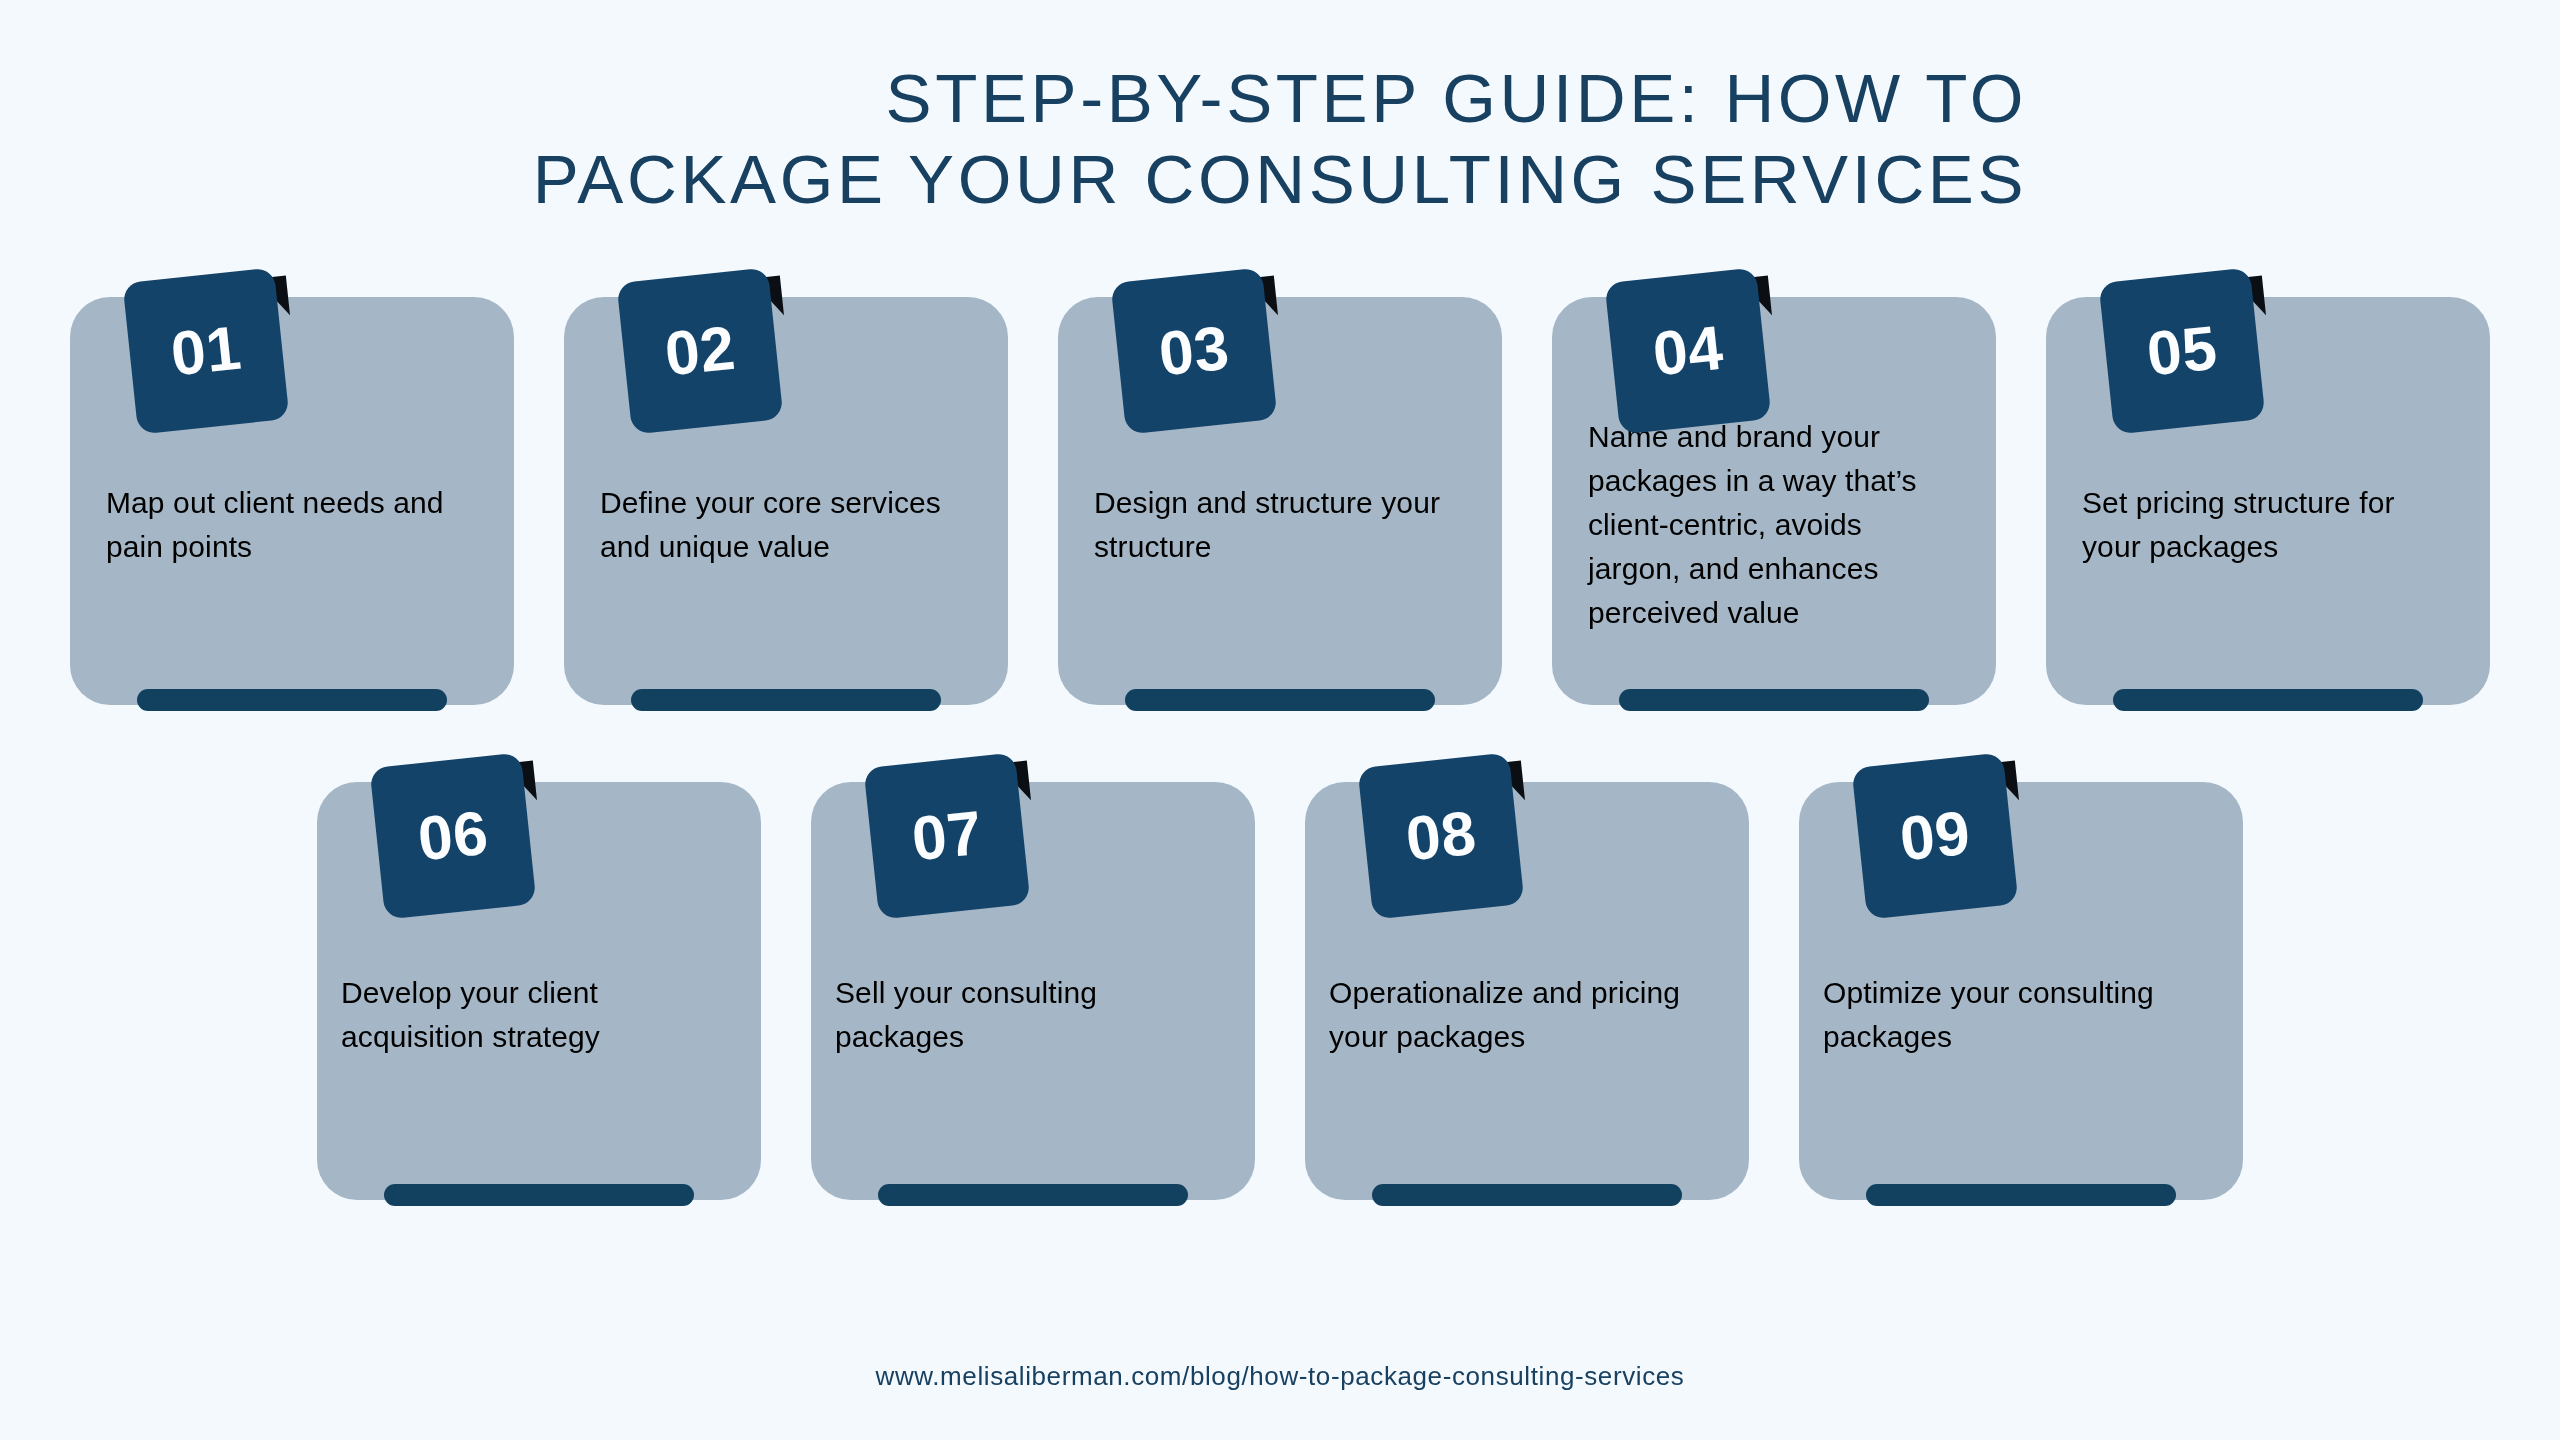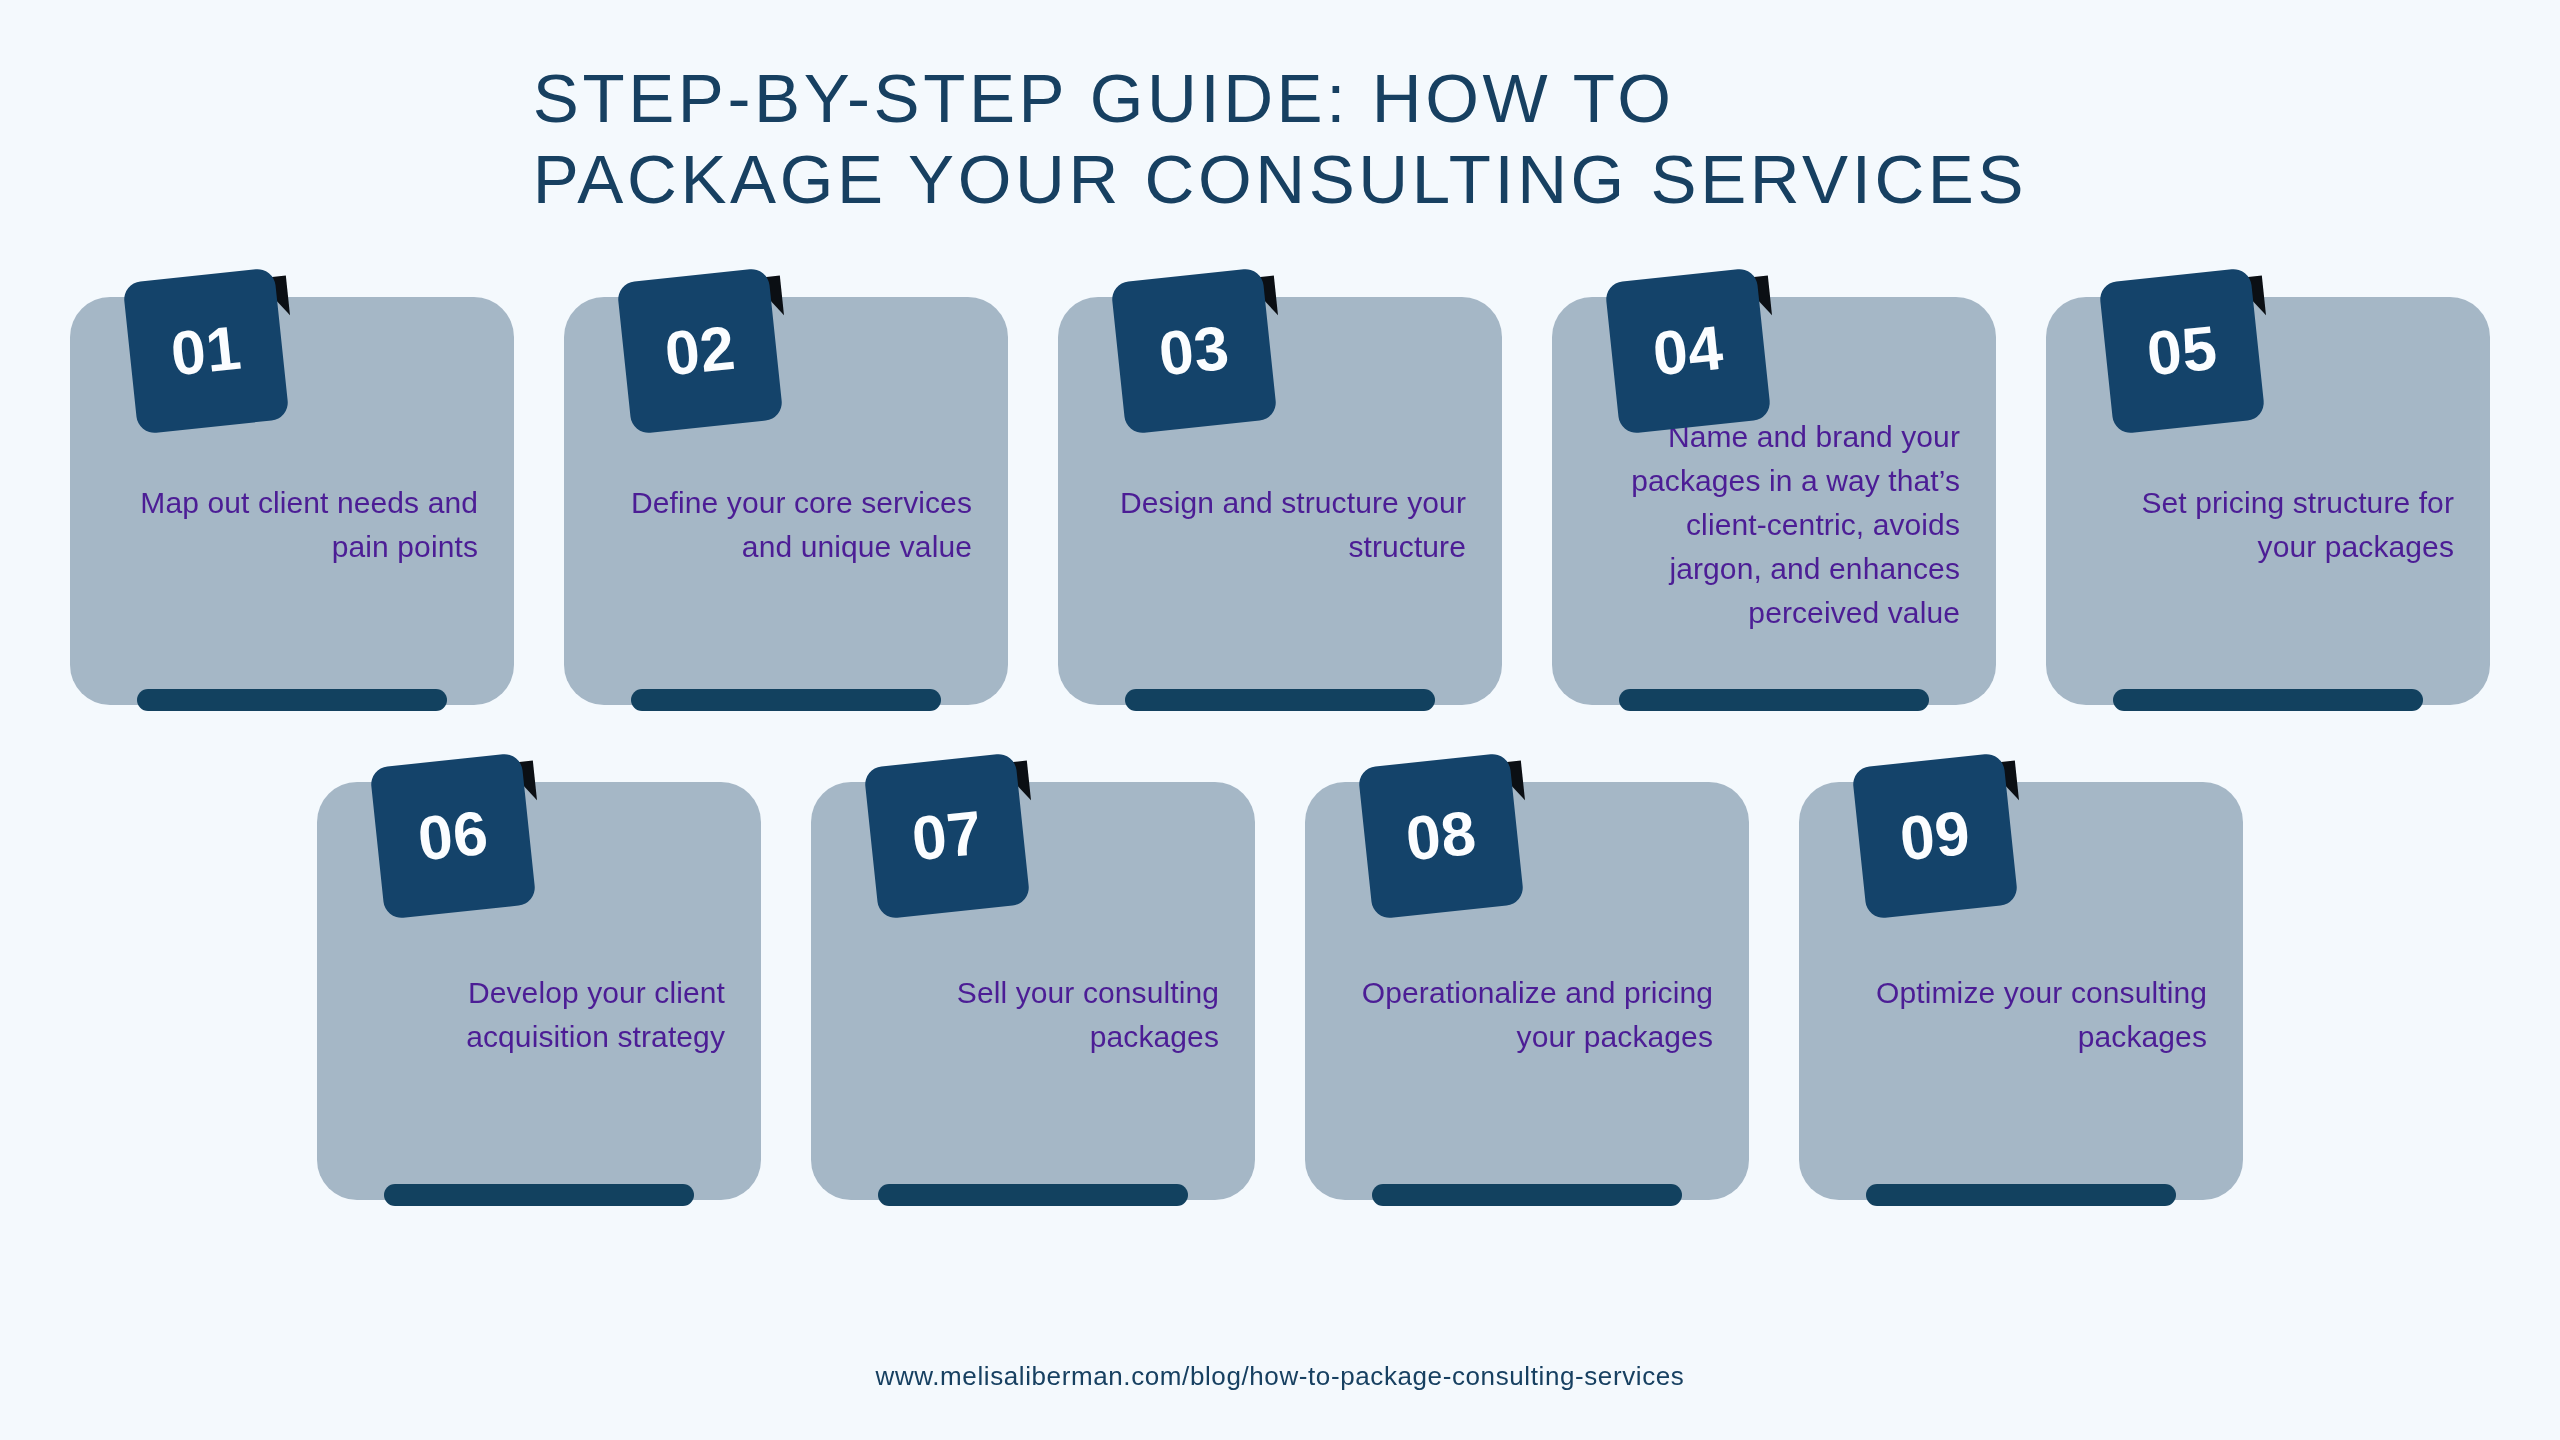--- a/index.html
+++ b/index.html
@@ -20,21 +20,21 @@
     height: 1440px;
     box-sizing: border-box;
     display: flex;
     flex-direction: column;
     align-items: center;
   }
 
   
   .title-block {
     margin-top: 58px;
-    text-align: left;
+    text-align: right;
     color: #174061;
     font-size: 69px;
     line-height: 1.18;
     letter-spacing: 3.6px;
     font-weight: 400;
     text-transform: uppercase;
     max-width: 2000px;
   }
   .title-line { display: block; white-space: nowrap; }
 
@@ -72,24 +72,24 @@
     border-radius: 40px;
     box-sizing: border-box;
     display: flex;
     align-items: center;
     justify-content: center;
     padding: 96px 36px 48px 36px;
   }
   .row-2 .card { height: 418px; padding-left: 24px; }
 
   .card-text {
-    color: #4c1d95;
+    color: #000000;
     font-size: 30px;
     line-height: 1.47;
-    text-align: right;
+    text-align: left;
     font-weight: 400;
     letter-spacing: 0.1px;
   }
 
   
   .card-bar {
     position: absolute;
     height: 22px;
     background: #12415f;
     border-radius: 14px;

